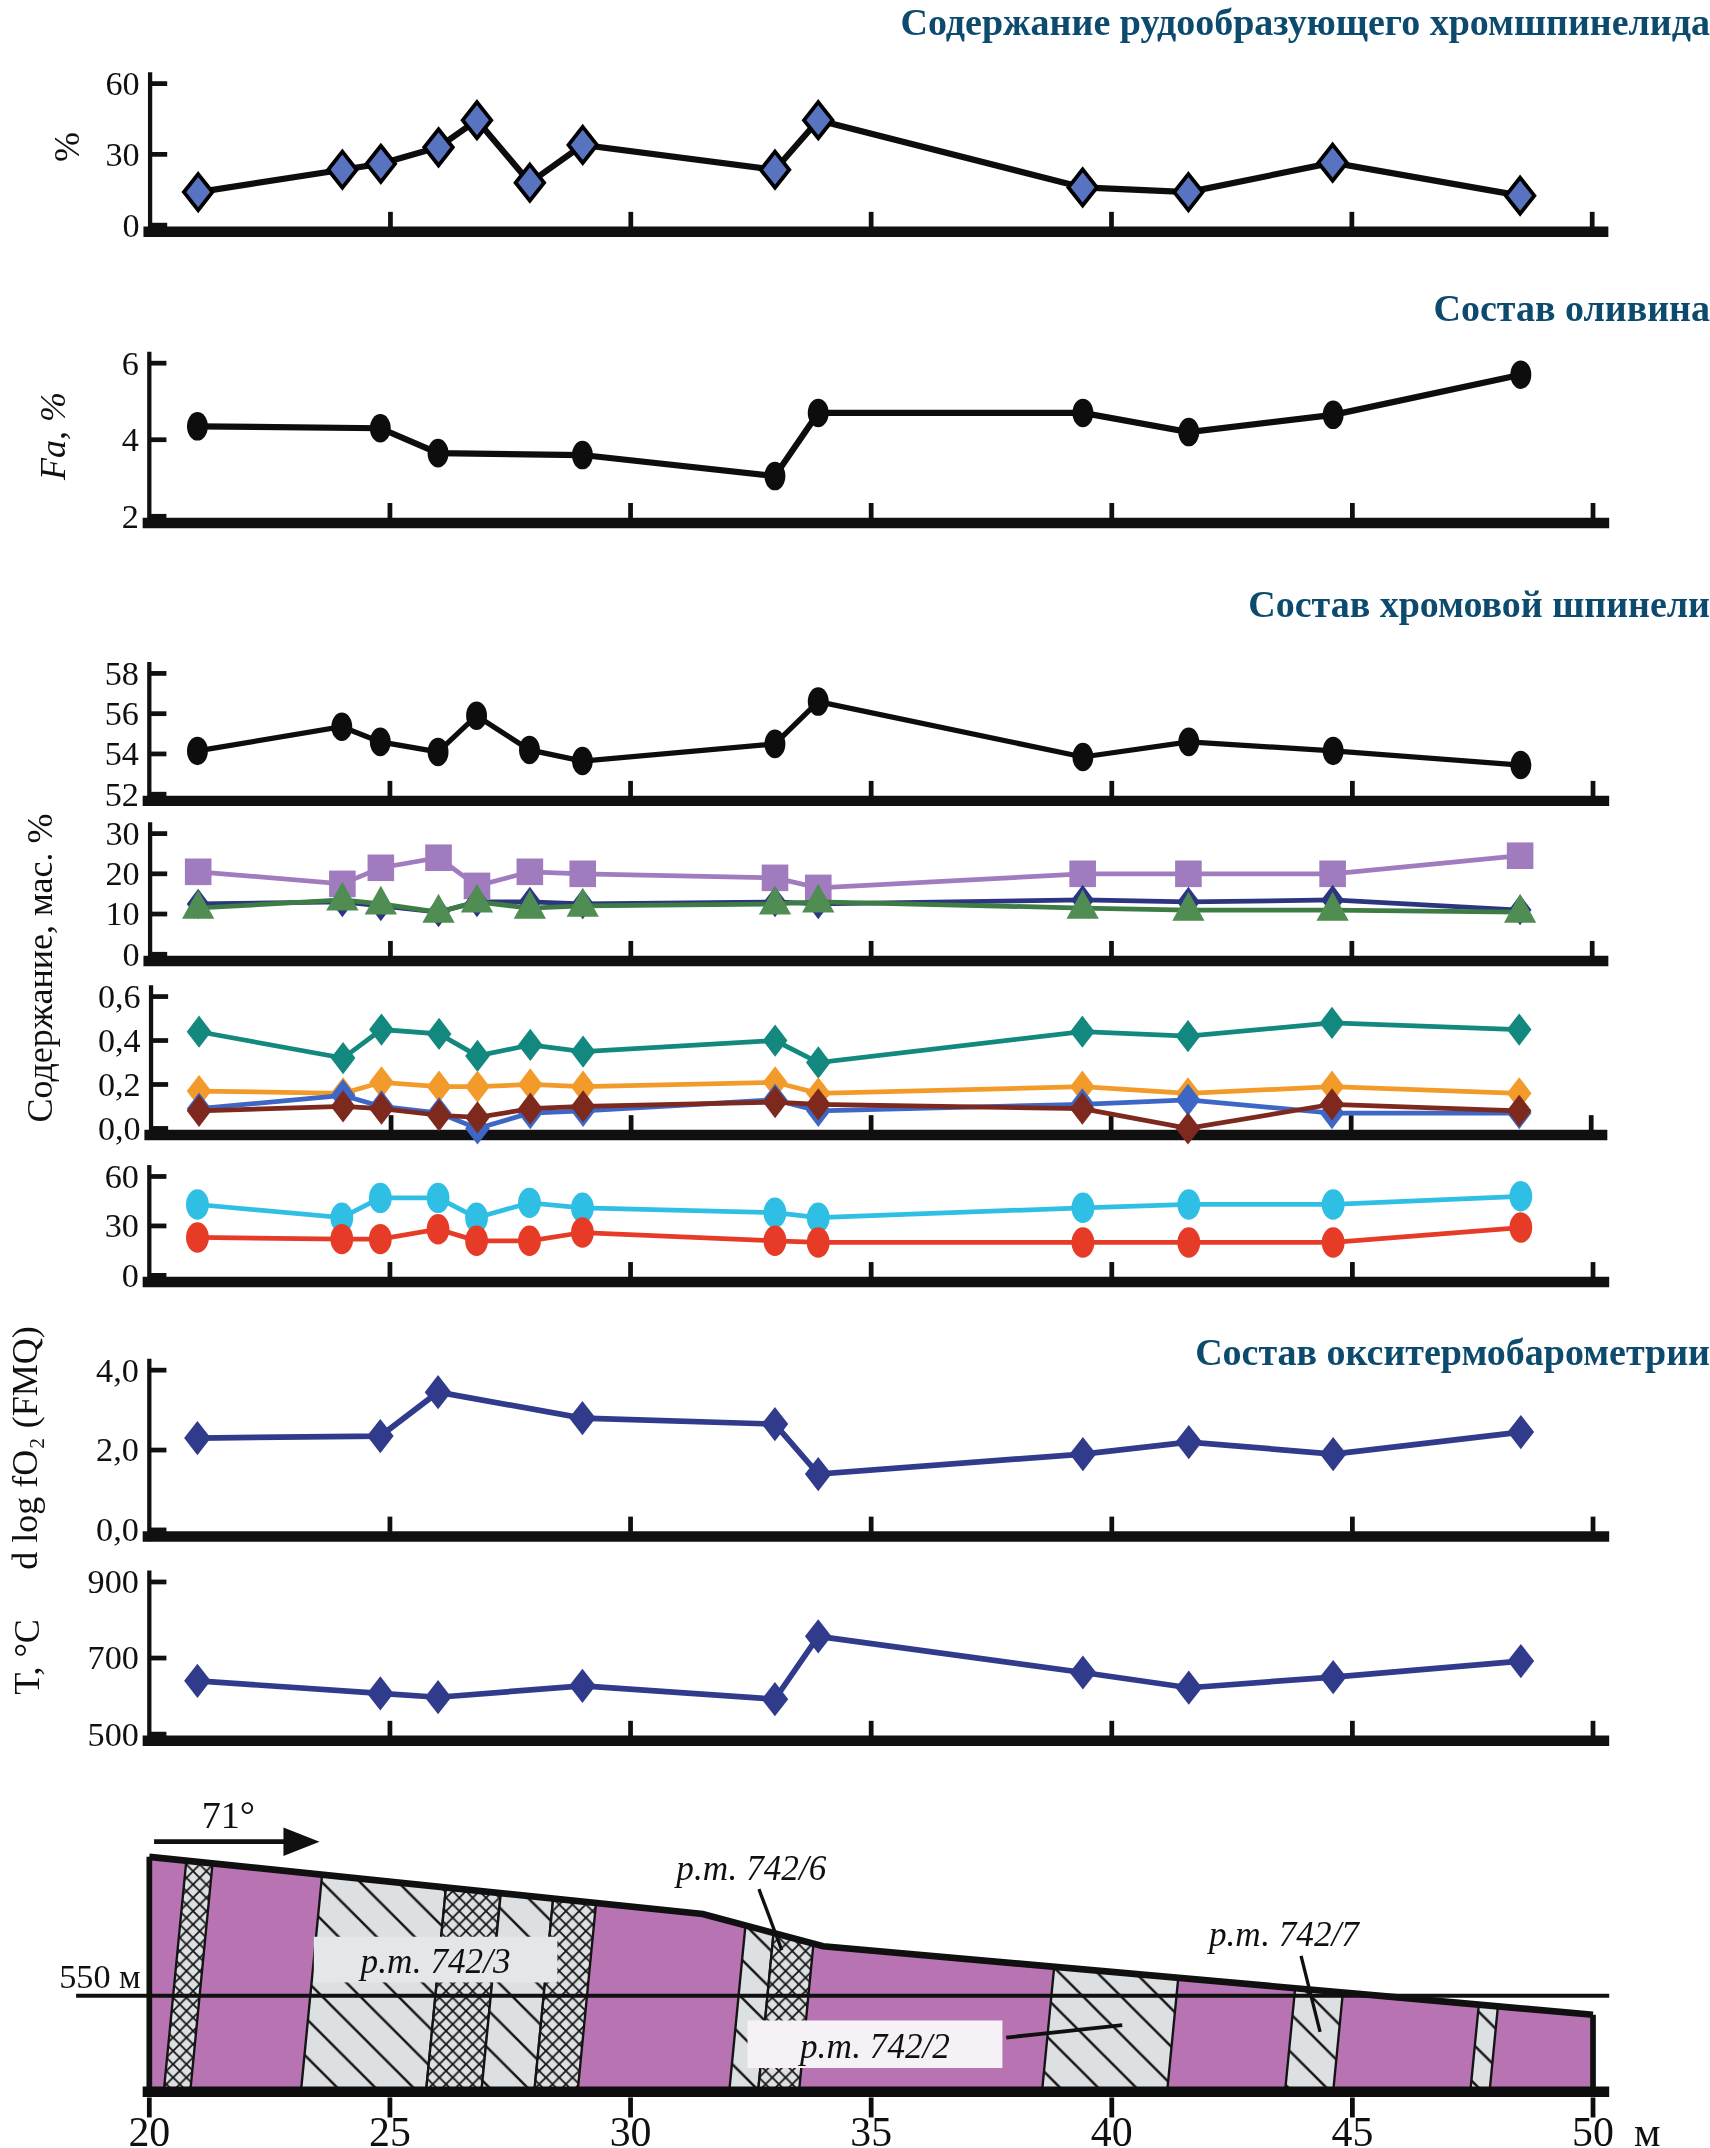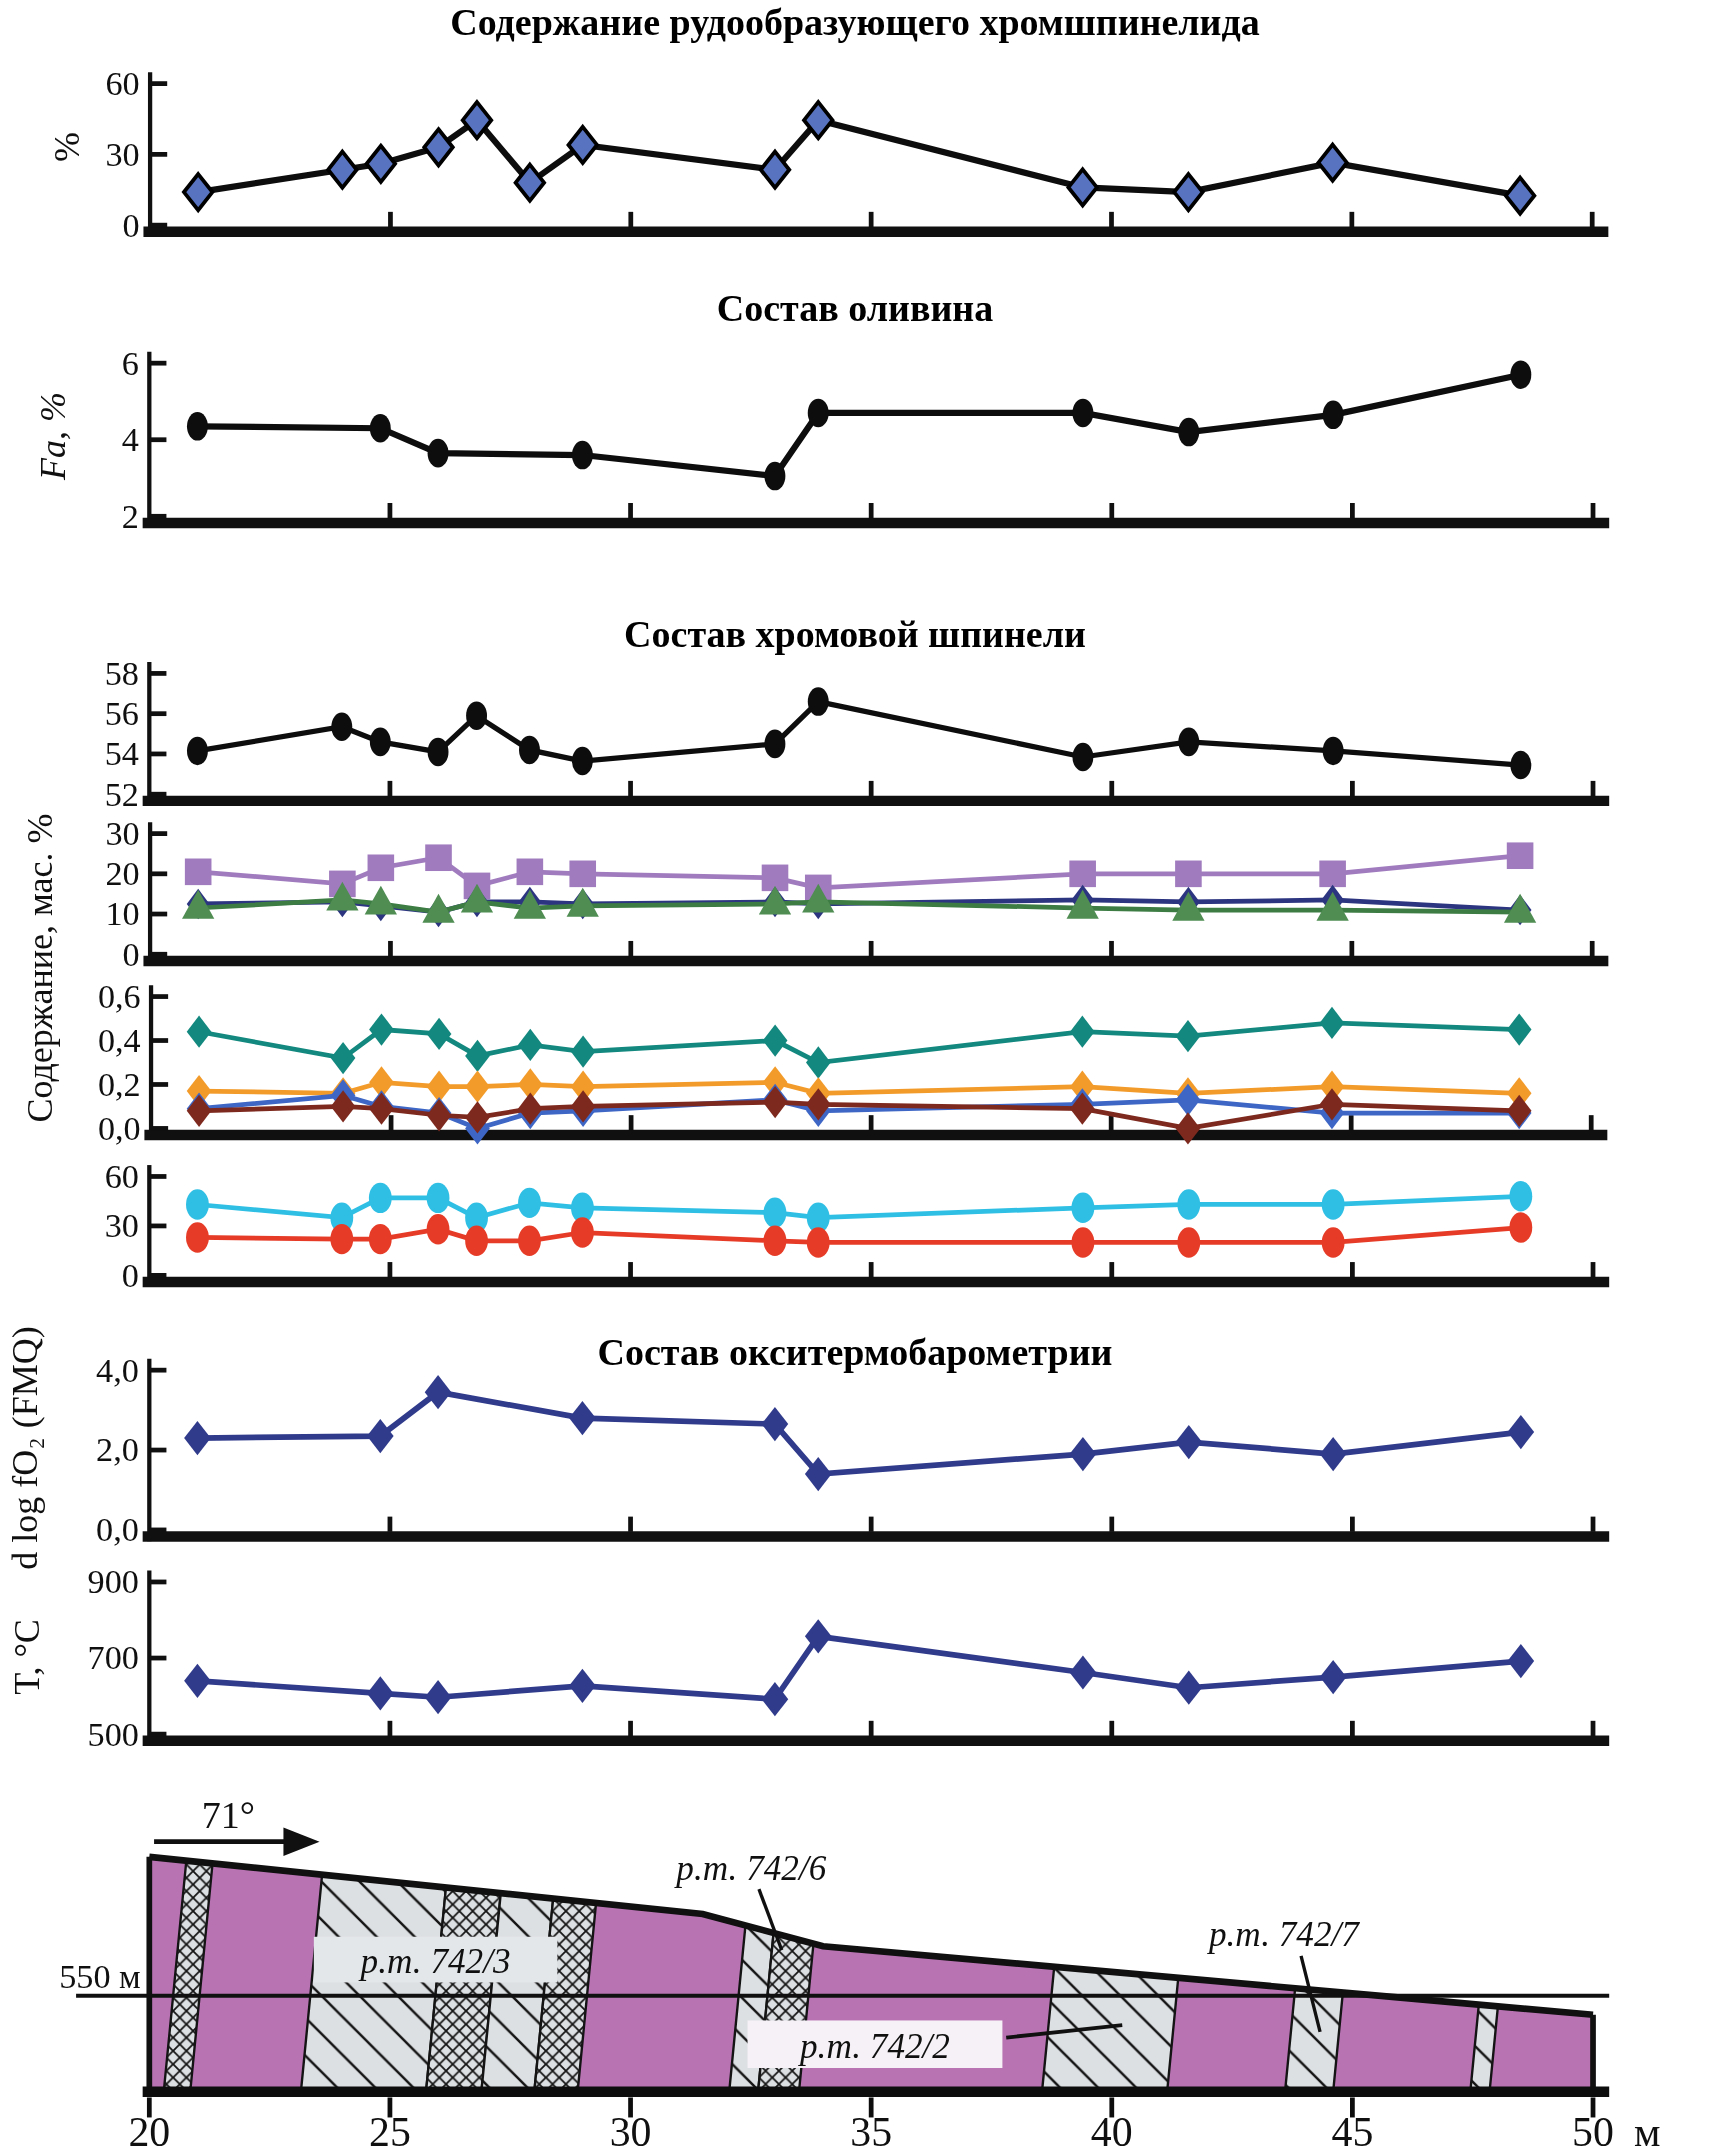--- a/index.html
+++ b/index.html
@@ -1,19 +1,19 @@
 <!DOCTYPE html>
 <html style="font-size:15px"><head>
 <meta charset="utf-8">
 <style>
   html,body{margin:0;padding:0;background:#ffffff;}
   .fig{position:relative;width:1710px;height:2149px;background:#ffffff;
        font-family:"Liberation Serif",serif;overflow:hidden;}
-  .title{position:absolute;left:0;width:100%;text-align:center;
-         font-weight:bold;font-size:38px;color:#000000;}
+  .title{position:absolute;left:0;width:100%;text-align:right;
+         font-weight:bold;font-size:38px;color:#0c4a6e;}
   .vlab{position:absolute;font-size:36px;color:#101010;white-space:nowrap;
         transform:translate(-50%,-50%) rotate(-90deg);}
   .vlab.ital{font-style:italic;}
   svg.plot{position:absolute;left:0;width:1710px;display:block;}
   svg text{font-family:"Liberation Serif",serif;}
   .tickl{font-size:36px;fill:#101010;}
   .axlbl{font-size:44px;fill:#101010;}
   .slab{font-size:37px;font-style:italic;fill:#101010;}
   .dirlbl{font-size:40px;fill:#101010;}
   .elevlbl{font-size:36px;fill:#101010;}
@@ -77,21 +77,21 @@
       <ellipse cx="460.6" cy="476.5875" rx="11" ry="15" fill="#0d0d0d"></ellipse>
       <ellipse cx="612.4000000000001" cy="478.6" rx="11" ry="15" fill="#0d0d0d"></ellipse>
       <ellipse cx="814.8000000000001" cy="500.7375" rx="11" ry="15" fill="#0d0d0d"></ellipse>
       <ellipse cx="860.3399999999999" cy="434.325" rx="11" ry="15" fill="#0d0d0d"></ellipse>
       <ellipse cx="1138.6399999999999" cy="434.325" rx="11" ry="15" fill="#0d0d0d"></ellipse>
       <ellipse cx="1249.96" cy="454.45" rx="11" ry="15" fill="#0d0d0d"></ellipse>
       <ellipse cx="1401.7600000000002" cy="436.3375" rx="11" ry="15" fill="#0d0d0d"></ellipse>
       <ellipse cx="1599.1000000000001" cy="394.075" rx="11" ry="15" fill="#0d0d0d"></ellipse>
     </svg>
 
-  <div class="title" style="top:612px">Состав хромовой шпинели</div>
+  <div class="title" style="top:582px">Состав хромовой шпинели</div>
   <svg class="plot" style="top:623px;height:195px" viewBox="0 655 1798 205">
       <line x1="157" y1="696" x2="157" y2="847" stroke="#101010" stroke-width="4.5"></line>
       <line x1="150" y1="842" x2="1692" y2="842" stroke="#101010" stroke-width="11"></line>
       <line x1="410" y1="821" x2="410" y2="837" stroke="#101010" stroke-width="5"></line>
       <line x1="663" y1="821" x2="663" y2="837" stroke="#101010" stroke-width="5"></line>
       <line x1="916" y1="821" x2="916" y2="837" stroke="#101010" stroke-width="5"></line>
       <line x1="1169" y1="821" x2="1169" y2="837" stroke="#101010" stroke-width="5"></line>
       <line x1="1422" y1="821" x2="1422" y2="837" stroke="#101010" stroke-width="5"></line>
       <line x1="1675" y1="821" x2="1675" y2="837" stroke="#101010" stroke-width="5"></line>
       <line x1="157" y1="835" x2="175" y2="835" stroke="#101010" stroke-width="5"></line>

